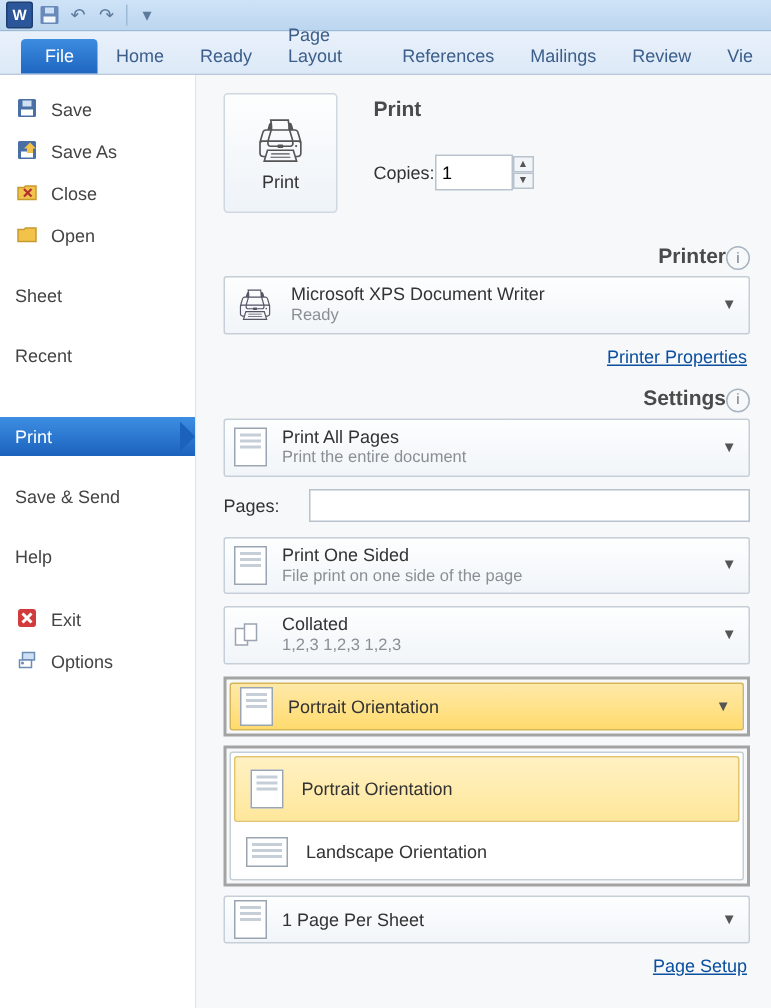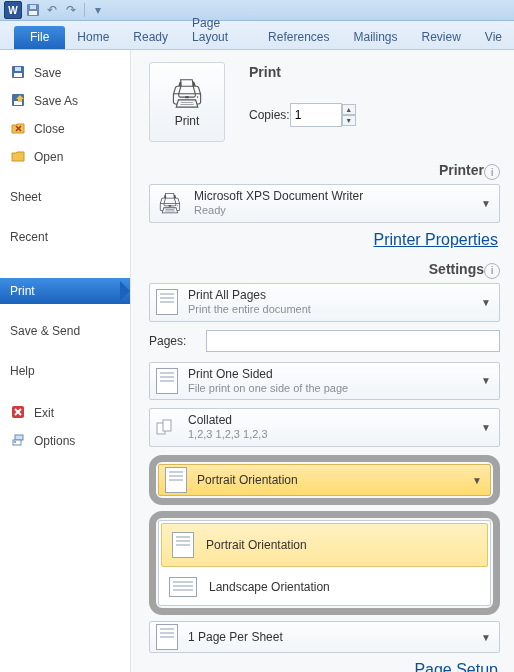--- a/index.html
+++ b/index.html
@@ -30,24 +30,24 @@
   .copies-input{width:42px;height:20px;border:1px solid #b8c2cc;background:#fff;padding:1px 4px;font-size:12px}
   .spinner{width:14px;display:flex;flex-direction:column}
   .spinner button{height:11px;border:1px solid #b8c2cc;background:#f2f5f8;font-size:7px;line-height:7px;padding:0;color:#555}
   .selector{border:1px solid #c6cfd8;border-radius:2px;background:linear-gradient(#fdfefe,#f1f5f9);display:flex;align-items:center;padding:4px 6px;gap:10px;position:relative;margin-bottom:8px}
   .selector .sel-icon{width:28px;height:28px;display:flex;align-items:center;justify-content:center;font-size:20px;color:#556}
   .selector .sel-icon.small{width:22px;height:22px;font-size:15px}
   .selector .sel-text{flex:1;line-height:1.25}
   .selector .sel-text .t1{color:#333}
   .selector .sel-text .t2{color:#8a8f95;font-size:11px}
   .selector .caret{color:#555;font-size:10px;padding:0 2px}
-  .link{color:#0b4fa0;text-decoration:underline;font-size:16px;text-align:right;margin:2px 2px 10px 0}
+  .link{color:#0b4fa0;text-decoration:underline;font-size:12px;text-align:right;margin:2px 2px 10px 0}
   .pages-row{display:flex;align-items:center;gap:20px;margin:4px 0 10px}
   .pages-input{flex:1;height:18px;border:1px solid #b8c2cc;background:#fff;padding:1px 4px}
-  .hl{border:7px solid #a3a3a3;border-radius:13px;padding:2px;margin-bottom:6px}
+  .hl{border:2px solid #a3a3a3;border-radius:0;padding:2px;margin-bottom:6px}
   .sel-orientation{background:linear-gradient(#ffe9a8,#ffdb6e);border:1px solid #d7b65a}
   .dropdown{border:1px solid #c6cfd8;border-radius:2px;background:#fff}
   .dd-item{display:flex;align-items:center;gap:12px;padding:8px 10px}
   .dd-item.selected{background:linear-gradient(#fff1c2,#ffe79b);border:1px solid #e2c46d;margin:2px;border-radius:2px}
   .page-icon{width:20px;height:24px;border:1px solid #9aa5b1;background:#fff;position:relative}
   .page-icon.landscape{width:26px;height:18px}
   .page-icon::after{content:"";position:absolute;left:3px;top:3px;right:3px;height:2px;background:#c6cfd8;box-shadow:0 4px 0 #c6cfd8,0 8px 0 #c6cfd8}
   .section-row{display:flex;align-items:center;justify-content:flex-end}
   .info-icon{width:14px;height:14px;border:1px solid #a8b4c0;border-radius:50%;color:#6e7b88;font-size:10px;display:flex;align-items:center;justify-content:center}
   svg{display:block}

